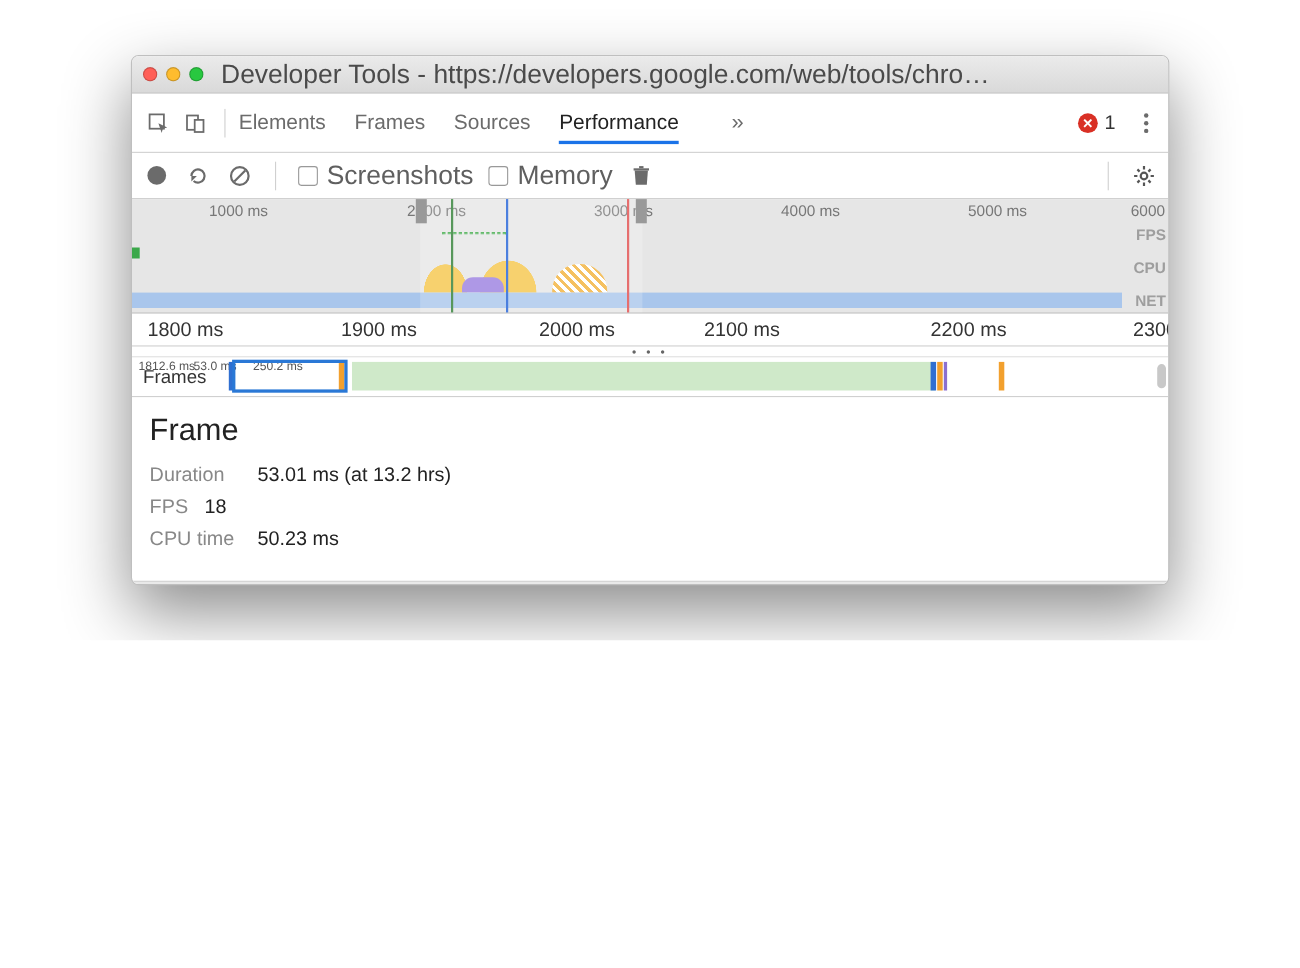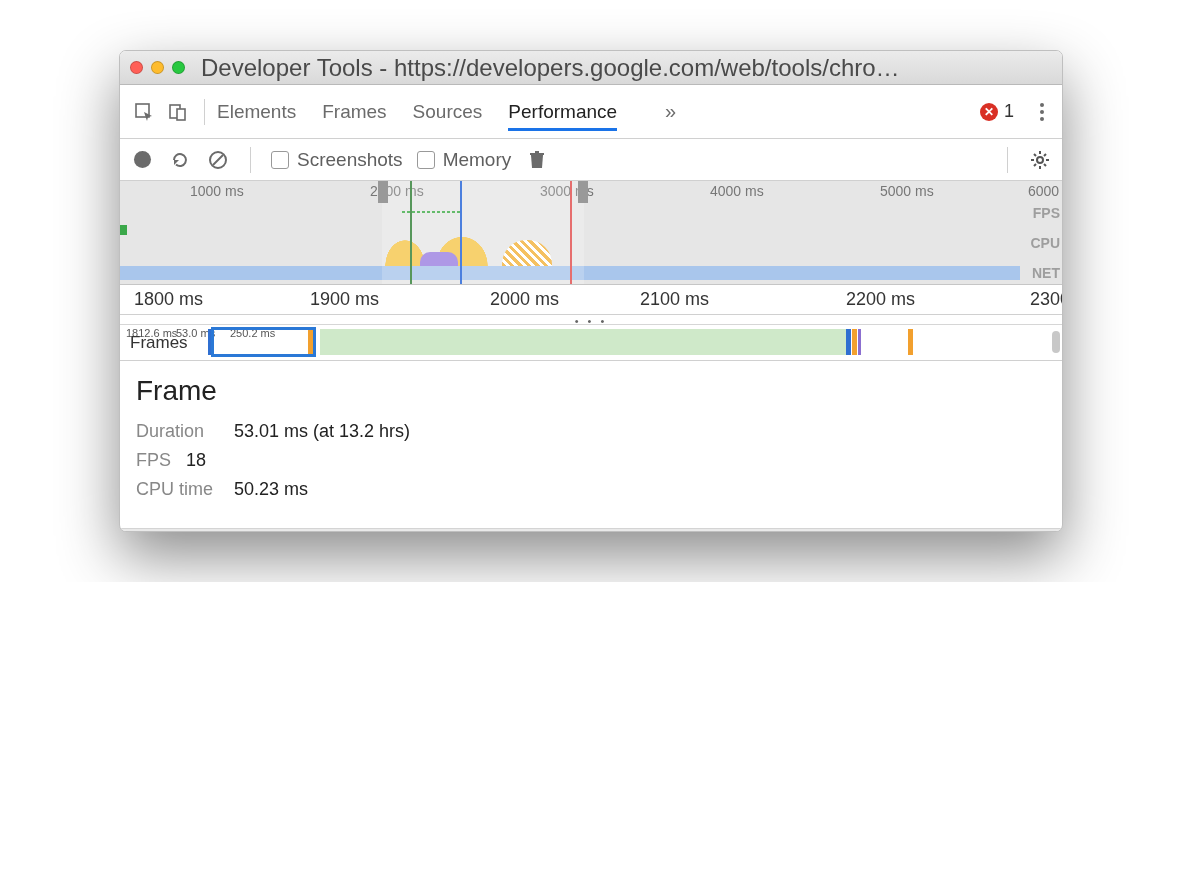--- a/index.html
+++ b/index.html
@@ -73,21 +73,21 @@
   .err-circle { width: 18px; height: 18px; background: #d93025; border-radius: 50%; color:#fff; display:flex; align-items:center; justify-content:center; font-size:12px; font-weight:bold; }
 
   
   .toolbar {
     height: 42px;
     display: flex;
     align-items: center;
     border-bottom: 1px solid #d0d0d0;
     padding: 0 10px;
     gap: 14px;
-    font-size: 19px;
+    font-size: 24px;
     color: #5f5f5f;
   }
   .toolbar .iconbtn { width: 24px; height: 24px; display:flex; align-items:center; justify-content:center; }
   .record-dot { width: 17px; height: 17px; border-radius:50%; background:#6b6b6b; }
   .chk {
     width: 18px; height: 18px; border: 1.5px solid #999; border-radius: 3px; display:inline-block; vertical-align:middle; margin-right:6px;
   }
   .chk-label { display:flex; align-items:center; gap:2px; }
 
   

